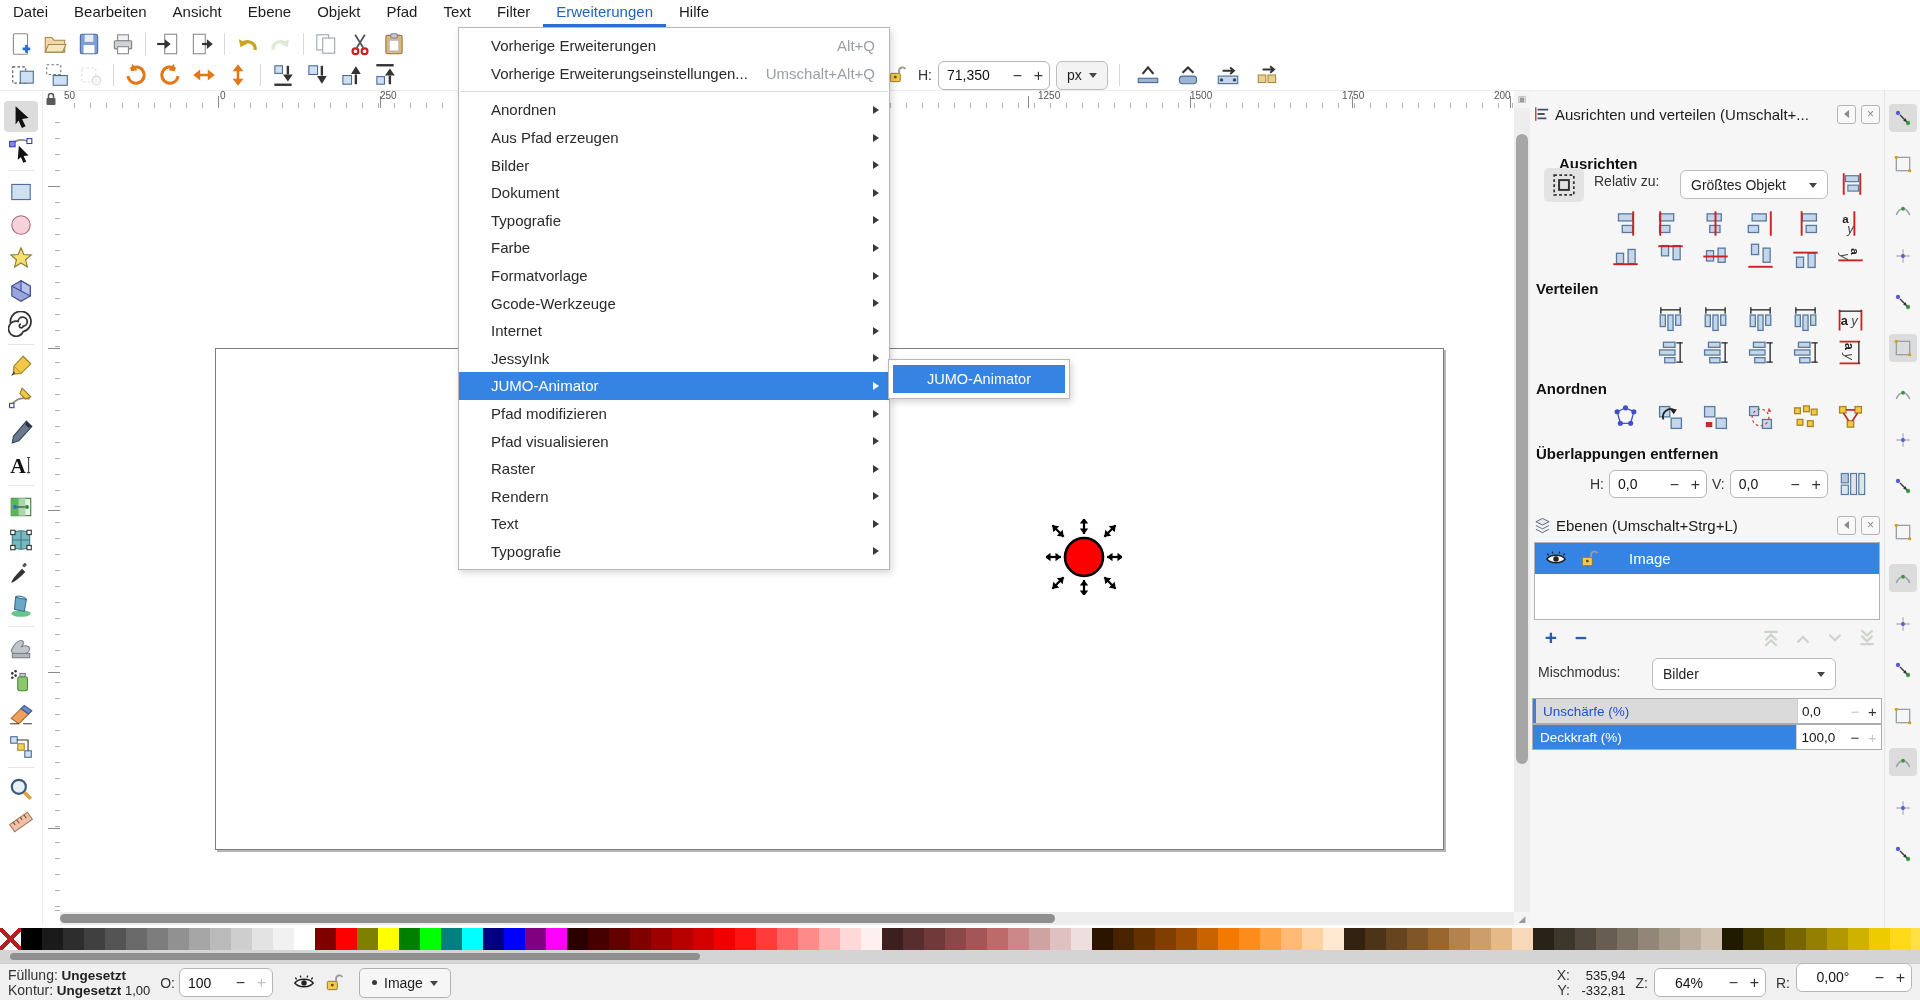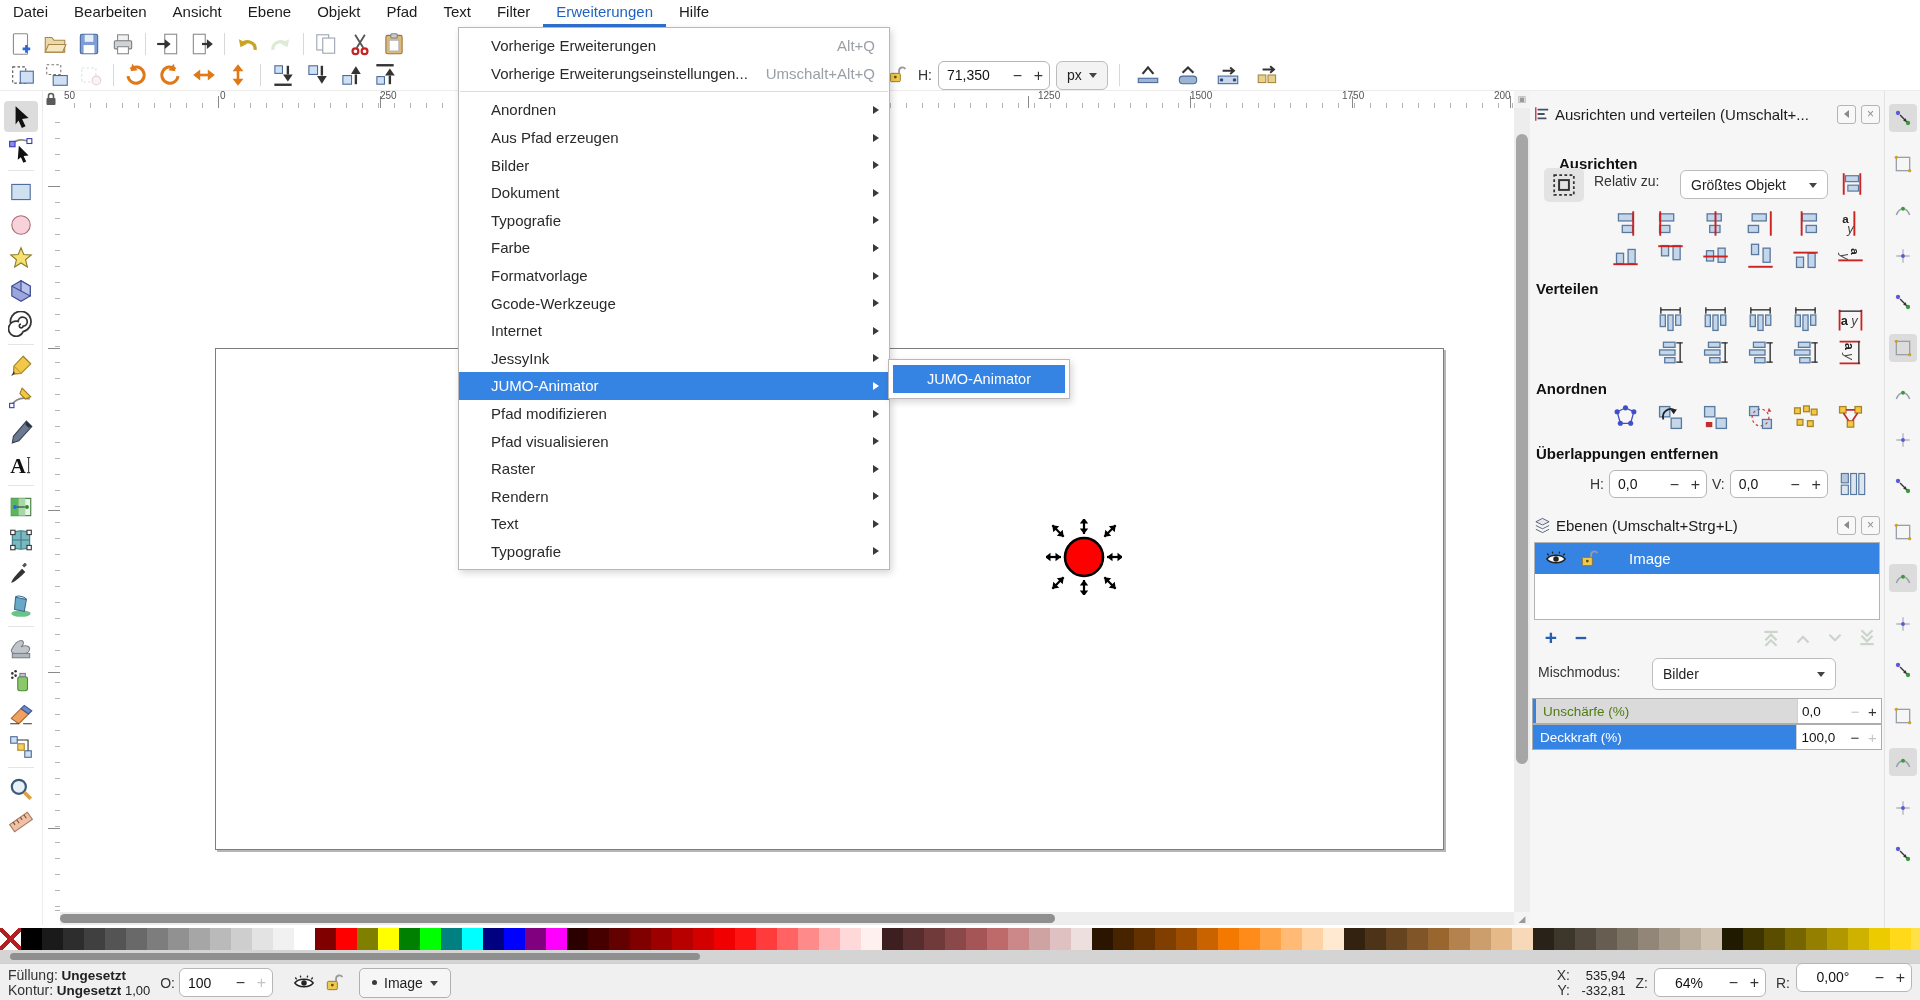--- a/index.html
+++ b/index.html
@@ -66,21 +66,21 @@
   .tri-l{width:0;height:0;border-right:5px solid #8a8a8a;border-top:4px solid transparent;border-bottom:4px solid transparent;}
   .sect{position:absolute;left:6px;font-weight:bold;font-size:15px;color:#111;}
   .togglebtn{position:absolute;left:14px;width:40px;height:34px;background:#e3e3e3;border-radius:5px;display:flex;align-items:center;justify-content:center;}
   .drow{position:absolute;display:flex;align-items:center;}
   .aicon{position:absolute;width:27px;height:27px;display:flex;align-items:center;justify-content:center;}
   .llist{position:absolute;left:4px;right:4px;height:76px;background:#fff;border:1px solid #b4b4b4;}
   .lrow{height:31px;background:#3584e4;color:#fff;display:flex;align-items:center;gap:12px;padding:0 10px;font-size:15px;}
   .pm{font-size:21px;font-weight:bold;color:#2a5db0;width:30px;text-align:center;}
   .srow{position:absolute;left:2px;width:350px;height:26px;display:flex;align-items:stretch;background:#fff;border:1px solid #adadad;box-sizing:border-box;}
   .sbar{width:264px;display:flex;align-items:center;padding-left:7px;font-size:13.5px;position:relative;}
-  .sbar.gray{background:#dadada;color:#4d7c0f;border-left:3px solid #3584e4;}
+  .sbar.gray{background:#dadada;color:#1d4ed8;border-left:3px solid #3584e4;}
   .sbar.blue{background:#3584e4;color:#fff;}
   .sval{width:46px;display:flex;align-items:center;padding-left:4px;font-size:13.5px;color:#111;border-left:1px solid #d0d0d0;}
   .sbtn{width:18px;display:flex;align-items:center;justify-content:center;color:#333;font-size:15px;}
   .sbtn.dis{color:#c6c6c6;}
   
   .snapbar{position:absolute;left:1884px;top:90px;width:36px;bottom:72px;background:#f6f6f6;border-left:1px solid #e2e2e2;}
   .snap{position:absolute;left:4px;width:28px;height:28px;border-radius:4px;display:flex;align-items:center;justify-content:center;}
   .snap.pressed{background:#dcdcdc;}
   
   .palette{position:absolute;left:0;top:928px;width:100%;height:22px;background:#d4d4d4;display:flex;overflow:hidden;}

